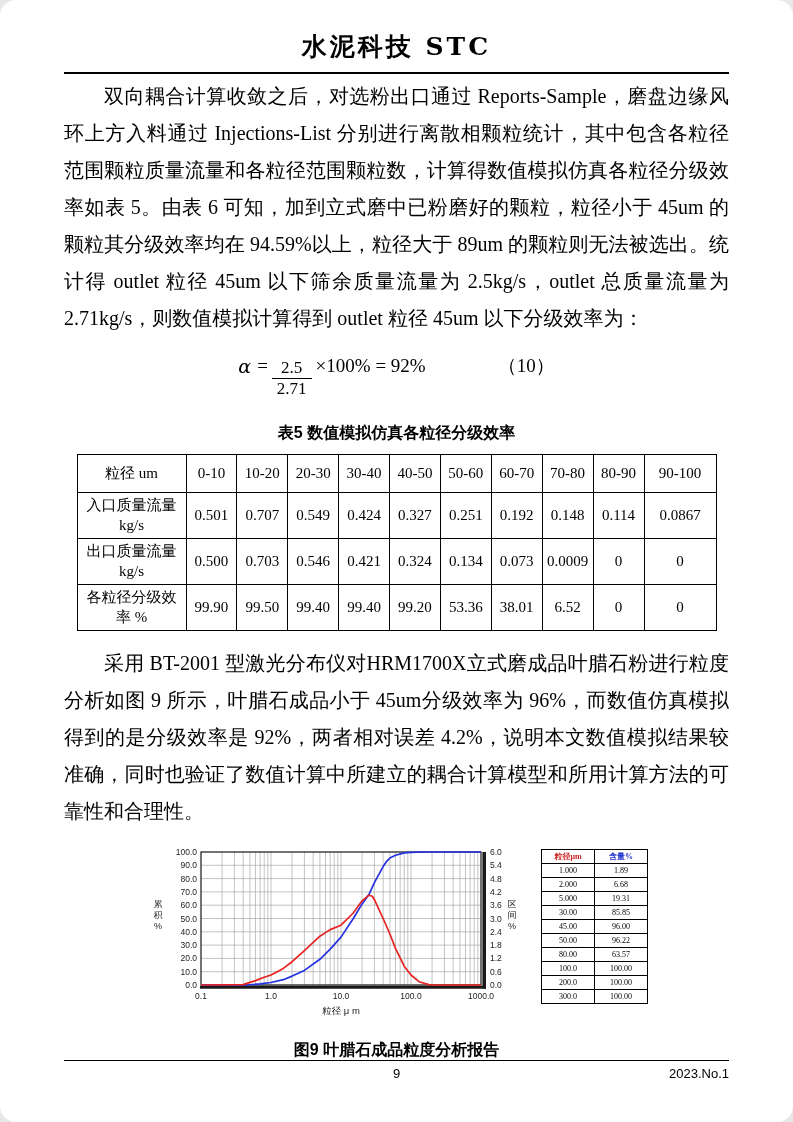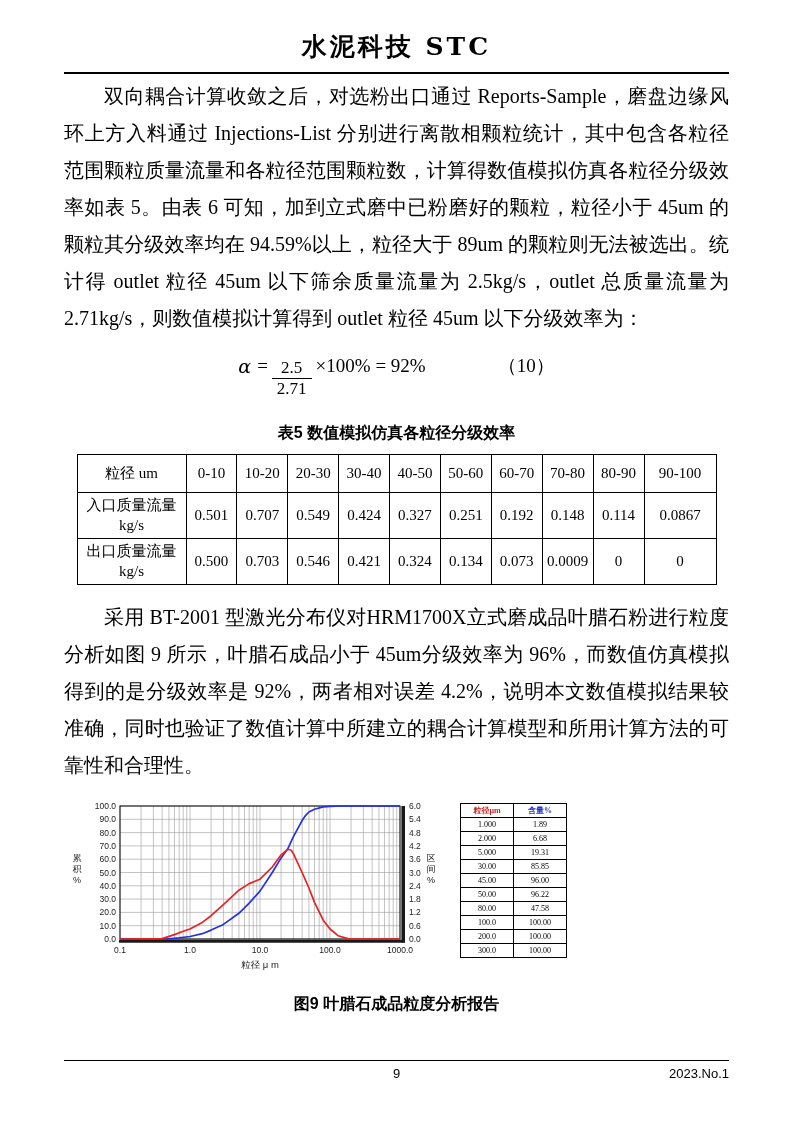--- a/index.html
+++ b/index.html
@@ -1,38 +1,38 @@
 <!DOCTYPE html>
 <html><head>
 <meta charset="utf-8">
 <style>
   html,body{margin:0;padding:0;background:#e8e8e8;}
   .page{position:relative;width:793px;height:1122px;margin:0 auto;background:#ffffff;
-        font-family:"Liberation Serif","DejaVu Serif",serif;color:#000;overflow:hidden;}
+        font-family:"Liberation Serif","DejaVu Serif",serif;color:#000;overflow:hidden;border-radius:16px;}
   .content{padding:30px 64px 0 64px;}
   .journal-title{text-align:center;font-size:25px;font-weight:bold;letter-spacing:3px;
         font-family:"DejaVu Serif","Liberation Serif",serif;}
   .top-rule{border:none;border-top:2.5px solid #000;margin:9px 0 0 0;}
   .section-heading{font-size:20px;font-weight:normal;margin:9px 0 0 0;line-height:30px;}
   p.body-text{font-size:20px;line-height:37px;text-align:justify;margin:4px 0 0 0;text-indent:2em;}
   .formula-row{display:flex;align-items:center;justify-content:center;height:58px;font-size:19px;}
   .formula-alpha{font-style:italic;font-family:"DejaVu Serif",serif;margin-right:6px;}
   .fraction{display:inline-block;text-align:center;vertical-align:middle;font-size:17px;line-height:1.15;margin:0 4px;}
   .fraction .num{display:block;border-bottom:1.4px solid #000;padding:0 5px;margin-top:24px;}
   .fraction .den{display:block;padding:0 5px;}
   .formula-number{margin-left:72px;}
   .table-caption{text-align:center;font-size:16px;font-weight:bold;
         font-family:"Liberation Sans","DejaVu Sans",sans-serif;margin:28px 0 0 0;}
   table.main-table{border-collapse:collapse;margin:10px auto 0 auto;width:640px;table-layout:fixed;}
   table.main-table td,table.main-table th{border:1.6px solid #000;text-align:center;vertical-align:middle;
         font-size:15px;font-weight:normal;padding:3px 4px;}
   table.main-table .row-label{white-space:pre-line;line-height:1.3;font-size:15px;}
   table.main-table tr{height:44px;}
   table.main-table tr.hdr{height:38px;}
-  .figure-block{display:flex;align-items:flex-start;gap:14px;margin:16px 0 0 0;}
+  .figure-block{display:flex;justify-content:center;align-items:flex-start;gap:14px;margin:16px 0 0 0;}
   .mini-table{border-collapse:collapse;font-family:Liberation Serif, serif;margin-top:3px;}
   .mini-table td,.mini-table th{border:1.2px solid #000;text-align:center;font-size:8px;
         padding:1px 0;width:52px;height:11px;font-weight:normal;}
   .mini-table th.c-red{color:#cc2222;font-weight:bold;}
   .mini-table th.c-blue{color:#2233cc;font-weight:bold;}
   .figure-caption{text-align:center;font-size:16px;font-weight:bold;
         font-family:"Liberation Sans","DejaVu Sans",sans-serif;margin:16px 0 0 0;}
   .footer{position:absolute;left:64px;right:64px;top:1060px;border-top:1.6px solid #000;
         font-family:"Liberation Sans","DejaVu Sans",sans-serif;font-size:13px;}
   .footer .page-number{position:absolute;left:0;right:0;text-align:center;top:5px;}
@@ -95,20 +95,34 @@
             <td class="row-label">出口质量流量
 kg/s</td>
             <td>0.500</td>
             <td>0.703</td>
             <td>0.546</td>
             <td>0.421</td>
             <td>0.324</td>
             <td>0.134</td>
             <td>0.073</td>
             <td>0.0009</td>
+            <td>0</td>
+            <td>0</td>
+          </tr>
+          <tr>
+            <td class="row-label">各粒径分级效
+率 %</td>
+            <td>99.90</td>
+            <td>99.50</td>
+            <td>99.40</td>
+            <td>99.40</td>
+            <td>99.20</td>
+            <td>53.36</td>
+            <td>38.01</td>
+            <td>6.52</td>
             <td>0</td>
             <td>0</td>
           </tr>
         </tbody>
     </table>
 
     <p class="body-text" style="margin-top:14px;">采用 BT-2001 型激光分布仪对HRM1700X立式磨成品叶腊石粉进行粒度分析如图 9 所示，叶腊石成品小于 45um分级效率为 96%，而数值仿真模拟得到的是分级效率是 92%，两者相对误差 4.2%，说明本文数值模拟结果较准确，同时也验证了数值计算中所建立的耦合计算模型和所用计算方法的可靠性和合理性。</p>
 
     <div class="figure-block">
       <div class="chart-wrap" id="chart"><svg width="382" height="178" viewBox="0 0 382 178" xmlns="http://www.w3.org/2000/svg">
@@ -224,21 +238,21 @@
             <tr>
               <td>45.00</td>
               <td>96.00</td>
             </tr>
             <tr>
               <td>50.00</td>
               <td>96.22</td>
             </tr>
             <tr>
               <td>80.00</td>
-              <td>47.58</td>
+              <td>63.57</td>
             </tr>
             <tr>
               <td>100.0</td>
               <td>100.00</td>
             </tr>
             <tr>
               <td>200.0</td>
               <td>100.00</td>
             </tr>
             <tr>

